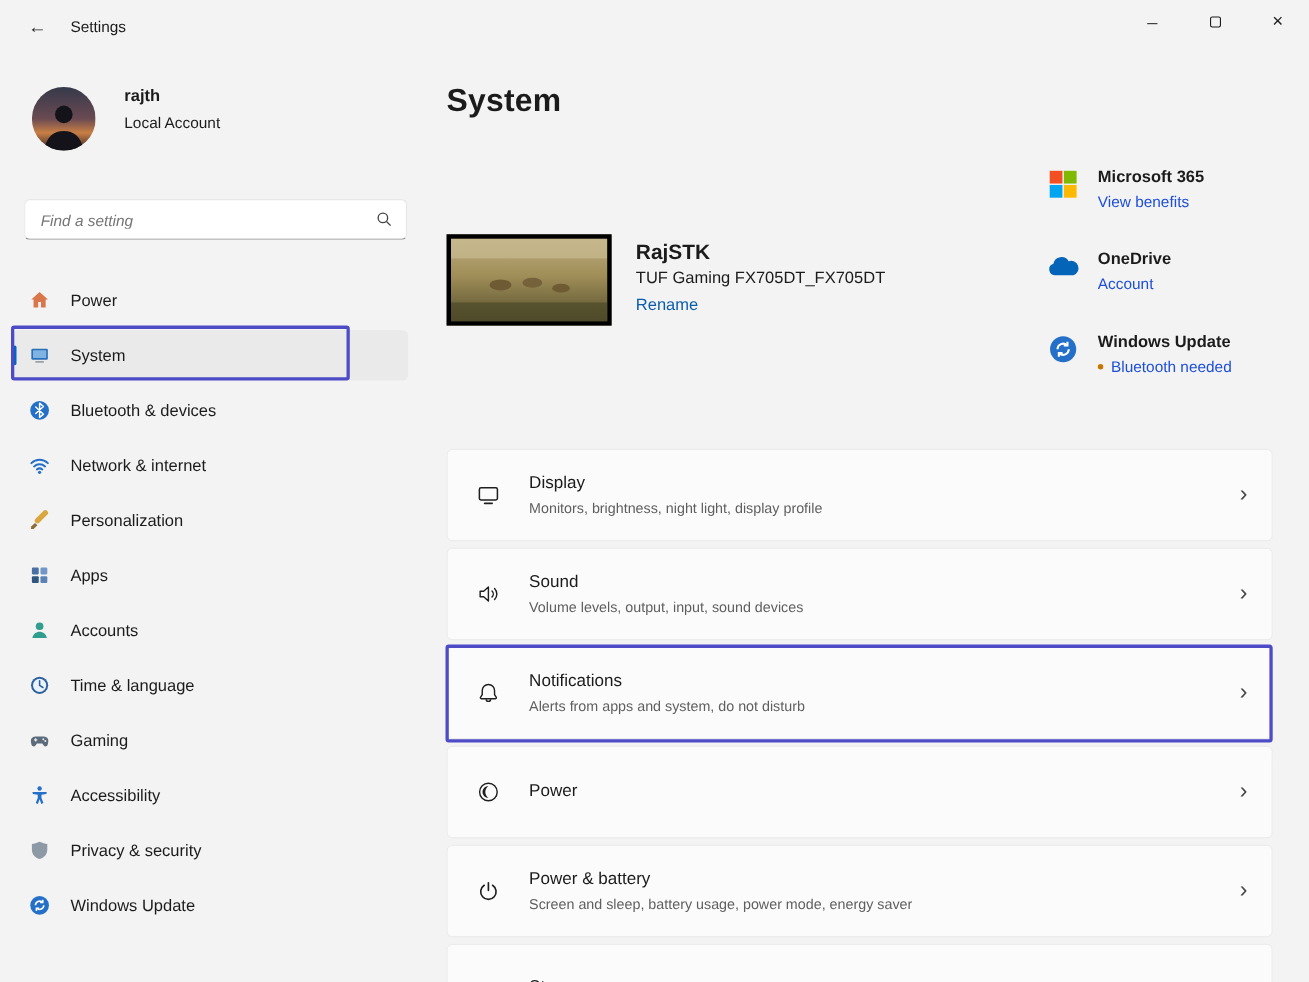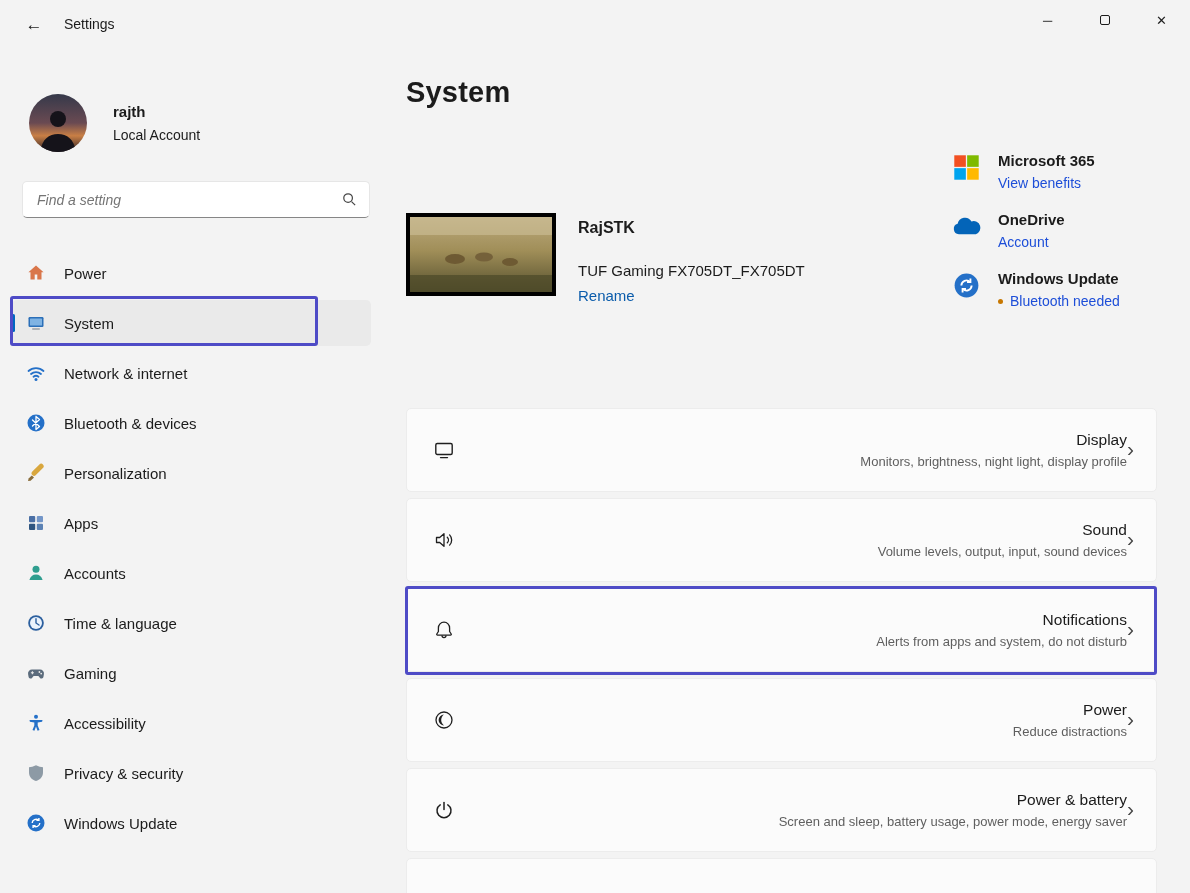--- a/index.html
+++ b/index.html
@@ -14,21 +14,21 @@
   .titlebar { position:absolute; top:0; left:0; right:0; height:48px; }
   .back-btn { position:absolute; left:14px; top:10px; width:40px; height:30px;
     display:flex; align-items:center; justify-content:center; font-size:17px; color:#1b1b1b; cursor:pointer; }
   .win-title { position:absolute; left:64px; top:16px; font-size:14px;text-align:right; }
   .win-controls { position:absolute; right:0; top:0; display:flex; }
   .win-btn { width:57px; height:40px; display:flex; align-items:center; justify-content:center;
     font-size:13px; color:#1b1b1b; cursor:pointer; }
   .max-glyph { width:10px; height:10px; border:1px solid #1b1b1b; border-radius:2px; }
 
   
-  .account { position:absolute; left:29px; top:94px; display:flex; align-items:center; }
+  .account { position:absolute; left:29px; top:79px; display:flex; }
   .avatar { width:58px; height:58px; border-radius:50%; overflow:hidden; flex:0 0 auto; }
   .account-text { margin-left:26px; }
   .account-name { font-size:15px; font-weight:700; }
   .account-type { font-size:14px; margin-top:7px; }
 
   .searchbox { position:absolute; left:22px; top:181px; width:348px; height:37px;
     background:#ffffff; border:1px solid #e6e6e6; border-bottom:1px solid #868686;
     border-radius:5px; display:flex; align-items:center; padding:0 12px; }
   .searchbox input { border:none; outline:none; flex:1; font-size:14px; color:#5f5f5f;
     background:transparent; font-family:inherit;font-style:italic; }
@@ -42,37 +42,37 @@
   .nav-item.selected::before { content:""; position:absolute; left:0; top:14px; width:3px;
     height:18px; border-radius:2px; background:#0067c0; }
 
   
   .page-title { position:absolute; left:406px; top:76px; font-size:29px; font-weight:700; letter-spacing:0.2px; }
 
   .device { position:absolute; left:406px; top:213px; display:flex; }
   .device-img { width:150px; height:83px; border:4px solid #000; background:#8a8a5a; flex:0 0 auto; }
   .device-img svg { display:block; }
   .device-info { margin-left:22px; padding-top:6px; }
-  .device-name { font-size:16px; font-weight:700; }
-  .device-model { font-size:15px; margin-top:25px; }
+  .device-name { font-size:19px; font-weight:700; }
+  .device-model { font-size:15px; margin-top:3px; }
   .device-rename { font-size:15px; margin-top:8px; color:#0b5cab; cursor:pointer; display:inline-block; }
 
-  .quick { position:absolute; left:953px; top:152px; width:230px; display:flex; flex-direction:column; gap:20px; }
+  .quick { position:absolute; left:953px; top:152px; width:230px; display:flex; flex-direction:column; gap:36px; }
   .quick-item { display:flex; }
   .quick-icon { width:30px; flex:0 0 auto; padding-top:2px; }
   .quick-text { margin-left:15px; }
   .quick-title { font-size:15px; font-weight:700; }
   .quick-sub { font-size:14px; color:#1d4ed8; margin-top:6px; display:flex; align-items:center; }
   .attention-dot { width:5px; height:5px; border-radius:50%; background:#c77700; margin-right:7px; display:inline-block; }
 
   .rows { position:absolute; left:406px; top:408px; width:751px; display:flex; flex-direction:column; gap:6px; }
   .srow { height:84px; background:#fbfbfb; border:1px solid #ececec; border-radius:5px;
     display:flex; align-items:center; padding:0 22px 0 26px; cursor:pointer; }
   .row-icon { width:22px; height:22px; margin-right:26px; flex:0 0 auto; }
-  .row-text { flex:1;text-align:right; }
+  .row-text { flex:1; }
   .row-title { font-size:15.5px; }
   .row-sub { font-size:13px; color:#5f5f5f; margin-top:5px; }
   .chevron { font-size:21px; color:#464646; line-height:1; padding-bottom:4px; }
 
   
   .annotation { position:absolute; border:3px solid #4e4bc6; border-radius:3px; pointer-events:none; }
   #ann-system { left:10px; top:296px; width:308px; height:50px; }
   #ann-notifications { left:405px; top:586px; width:752px; height:89px; }
 </style>
 </head>
@@ -146,37 +146,37 @@
           <rect x="4" y="5.5" width="12" height="7" rx="0.6" fill="#7fb3e3"></rect>
           <rect x="6" y="15.2" width="8" height="1.6" rx="0.8" fill="#9aa0a6"></rect>
         </svg>
     </span>
     <span>System</span>
   </div>
 
   <div class="nav-item">
     <span class="nav-icon">
       <svg viewBox="0 0 20 20" width="20" height="20">
+          <circle cx="10" cy="10" r="8.5" fill="#2470c8"></circle>
+          <path d="M10 3.5v13M10 3.5l3.5 3L6.5 13M10 16.5l3.5-3L6.5 7" stroke="#fff" fill="none" stroke-width="1.3" stroke-linejoin="round" stroke-linecap="round"></path>
+        </svg>
+    </span>
+    <span>Bluetooth &amp; devices</span>
+  </div>
+
+  <div class="nav-item">
+    <span class="nav-icon">
+      <svg viewBox="0 0 20 20" width="20" height="20">
           <path d="M2.5 8a11 11 0 0 1 15 0" fill="none" stroke="#2470c8" stroke-width="1.8" stroke-linecap="round"></path>
           <path d="M5 11a7.5 7.5 0 0 1 10 0" fill="none" stroke="#2470c8" stroke-width="1.8" stroke-linecap="round"></path>
           <path d="M7.5 13.8a4 4 0 0 1 5 0" fill="none" stroke="#2470c8" stroke-width="1.8" stroke-linecap="round"></path>
           <circle cx="10" cy="16.4" r="1.5" fill="#2470c8"></circle>
         </svg>
     </span>
     <span>Network &amp; internet</span>
-  </div>
-
-  <div class="nav-item">
-    <span class="nav-icon">
-      <svg viewBox="0 0 20 20" width="20" height="20">
-          <circle cx="10" cy="10" r="8.5" fill="#2470c8"></circle>
-          <path d="M10 3.5v13M10 3.5l3.5 3L6.5 13M10 16.5l3.5-3L6.5 7" stroke="#fff" fill="none" stroke-width="1.3" stroke-linejoin="round" stroke-linecap="round"></path>
-        </svg>
-    </span>
-    <span>Bluetooth &amp; devices</span>
   </div>
 
   <div class="nav-item">
     <span class="nav-icon">
       <svg viewBox="0 0 20 20" width="20" height="20">
           <rect x="7.8" y="-1.5" width="5" height="15" rx="2.5" transform="rotate(45 10 8)" fill="#d9a73e"></rect>
           <path d="M5.8 12.4 8 14.6 4.6 17.8 2 18l.6-2.6z" fill="#8a6d3b"></path>
         </svg>
     </span>
     <span>Personalization</span>
@@ -380,21 +380,20 @@
 
   <div class="srow">
     <span class="row-icon">
       <svg viewBox="0 0 22 22" width="22" height="22">
           <circle cx="11" cy="11" r="8" fill="none" stroke="#1f1f1f" stroke-width="1.3"></circle>
           <path d="M11 5.6a5.4 5.4 0 0 0 0 10.8 6.6 6.6 0 0 1 0-10.8z" fill="#1f1f1f"></path>
         </svg>
     </span>
     <span class="row-text">
       <span class="row-title" style="display:block">Power</span>
-      <span class="row-sub" style="display:block">Reduce distractions</span>
     </span>
     <span class="chevron">›</span>
   </div>
 
   <div class="srow">
     <span class="row-icon">
       <svg viewBox="0 0 22 22" width="22" height="22">
           <path d="M11 3.5v7" stroke="#1f1f1f" stroke-width="1.5" stroke-linecap="round" fill="none"></path>
           <path d="M7.2 5.8a7 7 0 1 0 7.6 0" fill="none" stroke="#1f1f1f" stroke-width="1.5" stroke-linecap="round"></path>
         </svg>

